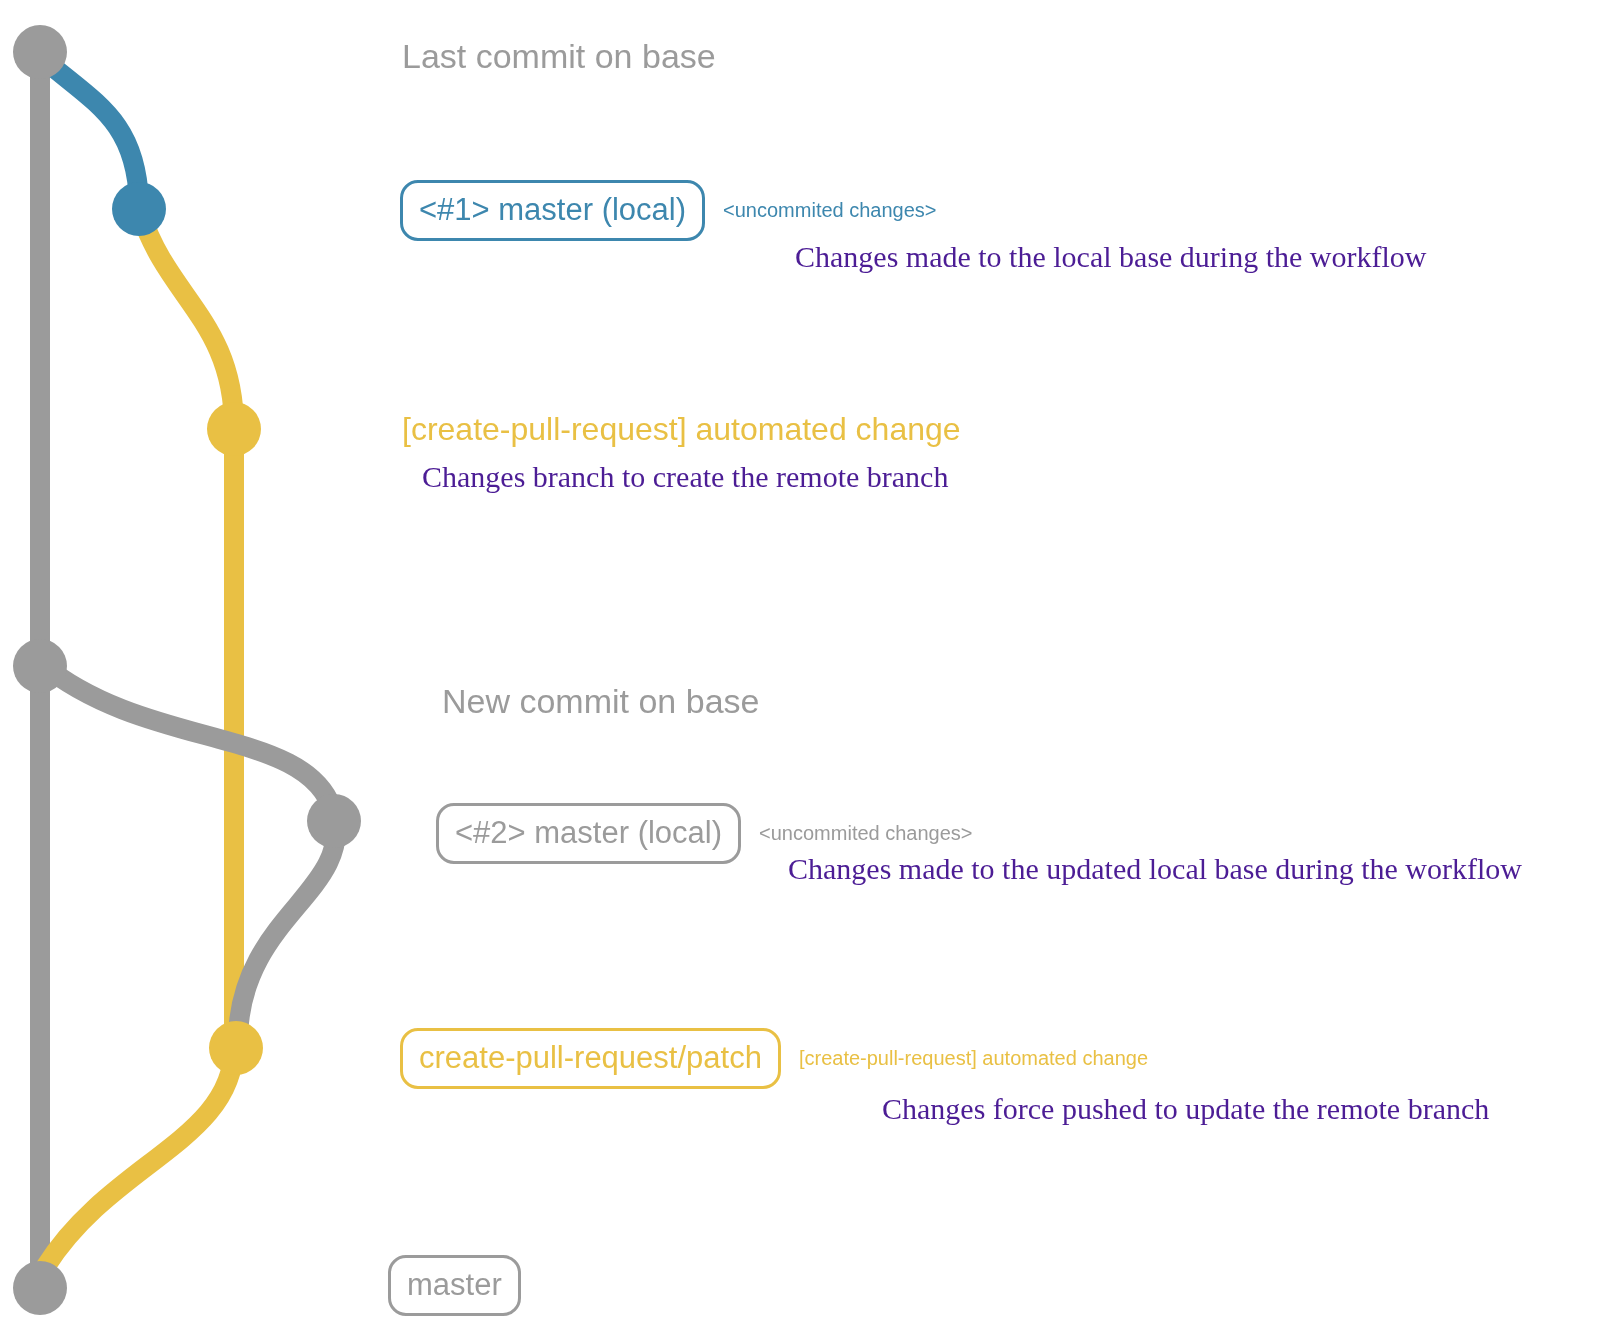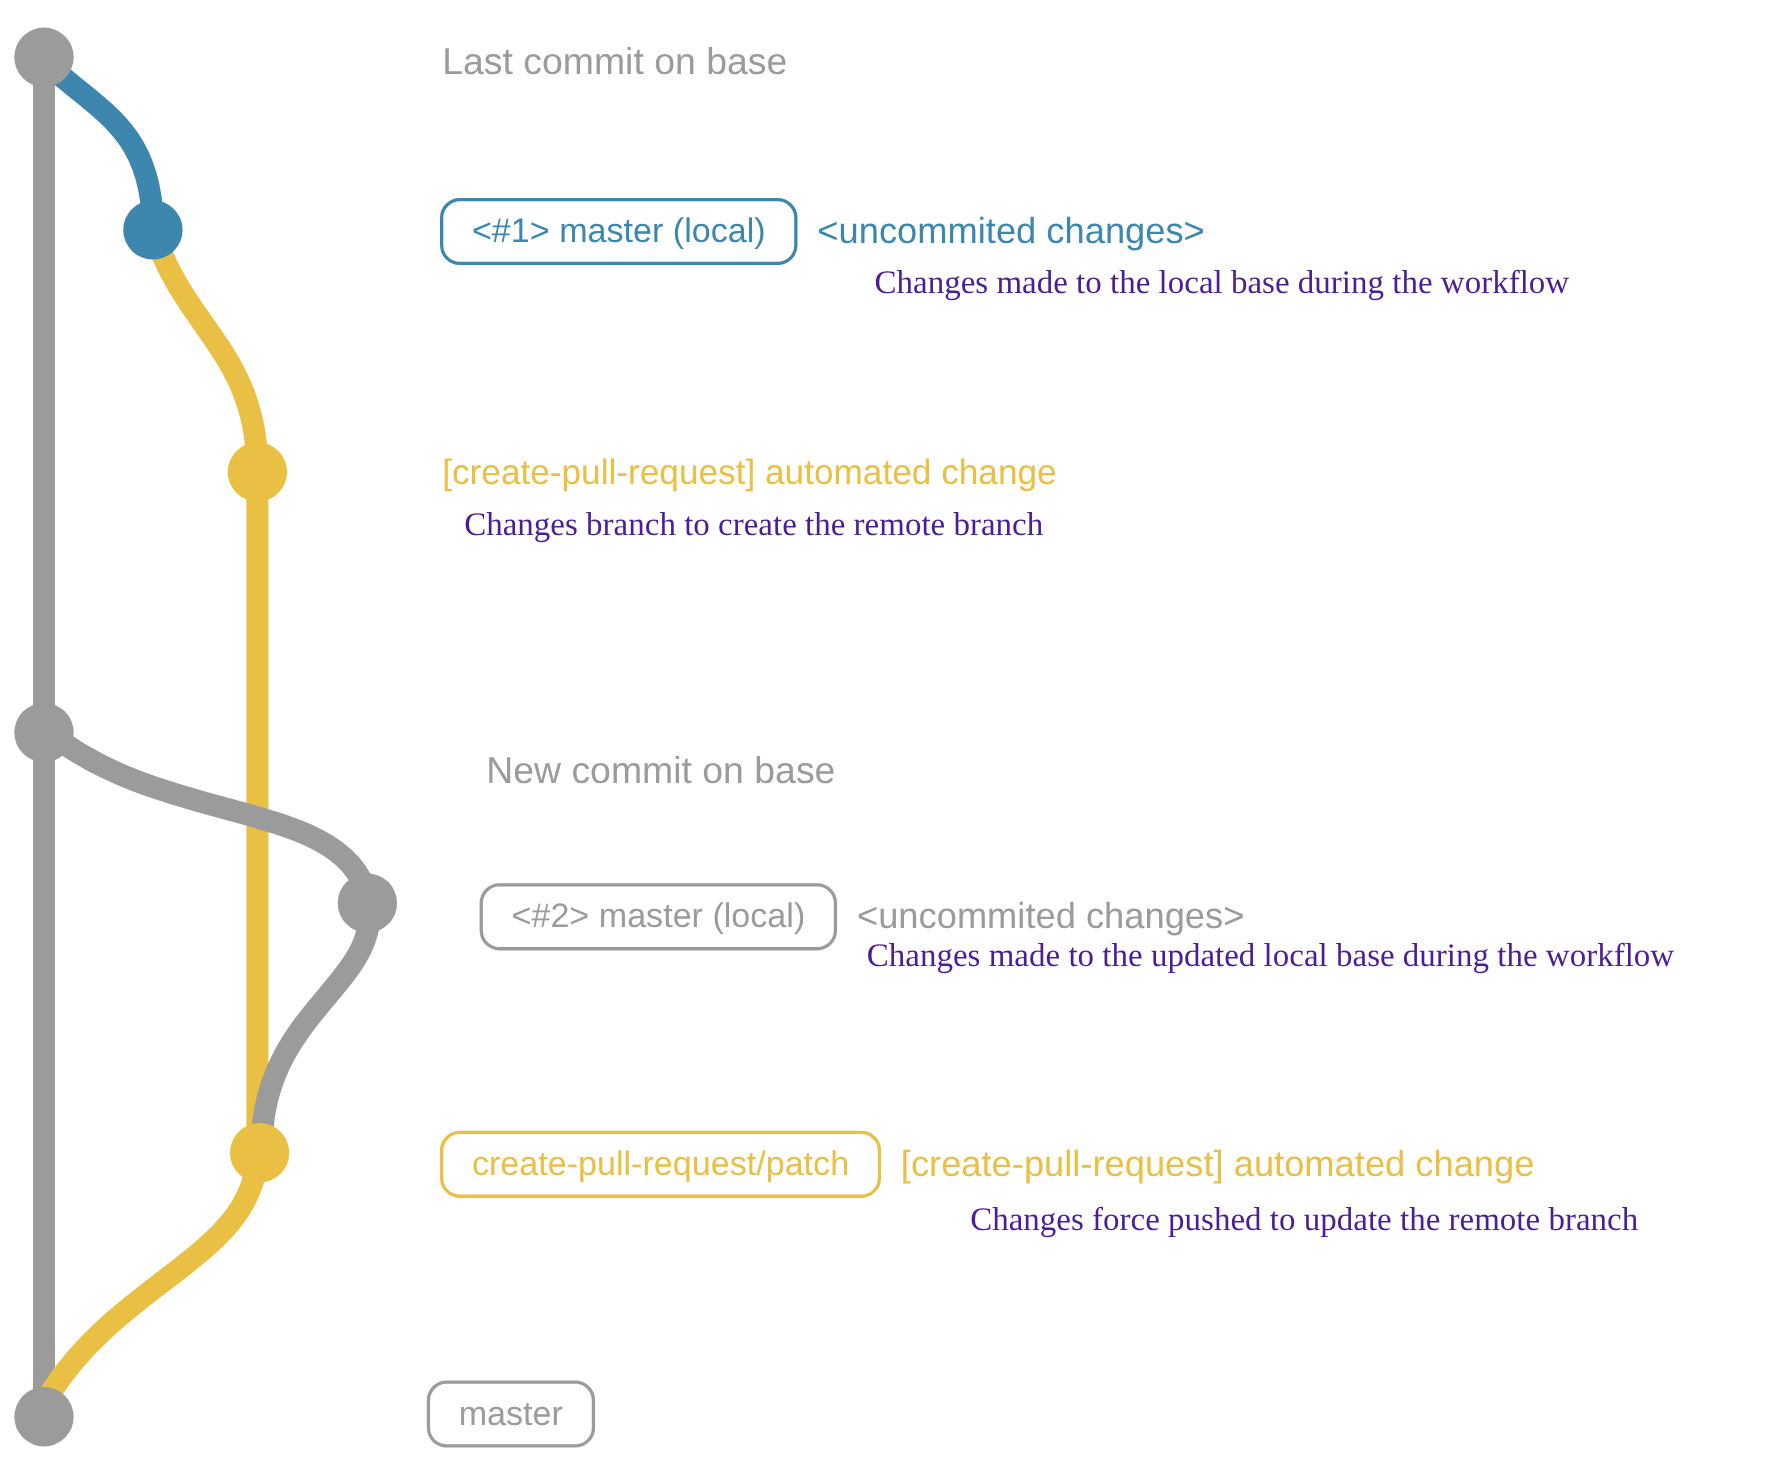--- a/index.html
+++ b/index.html
@@ -1,21 +1,21 @@
 <!DOCTYPE html>
 <html><head>
 <meta charset="utf-8">
 <style>
   html,body{margin:0;padding:0;background:#ffffff;}
   body{width:1618px;height:1344px;position:relative;overflow:hidden;
        font-family:"Liberation Sans",sans-serif;}
   .graph-svg{position:absolute;left:0;top:0;}
   .row{position:absolute;display:flex;align-items:center;gap:18px;white-space:nowrap;}
-  .badge{border:3px solid;border-radius:18px;padding:5px 26px;font-size:31px;line-height:1.45;}
-  .status{font-size:33px;}
+  .badge{border:3px solid;border-radius:18px;padding:5px 16px;font-size:31px;line-height:1.45;}
+  .status{font-size:20px;}
   .heading{position:absolute;font-size:34px;white-space:nowrap;}
   .caption{position:absolute;font-family:"Liberation Serif",serif;font-size:30px;
            color:#4c1d95;white-space:nowrap;}
   .gray{color:#9b9b9b;border-color:#9b9b9b;text-align:right;}
   .blue{color:#3d87ae;border-color:#3d87ae;}
   .yellow{color:#e9c044;border-color:#e9c044;}
 </style>
 </head>
 <body>
 

